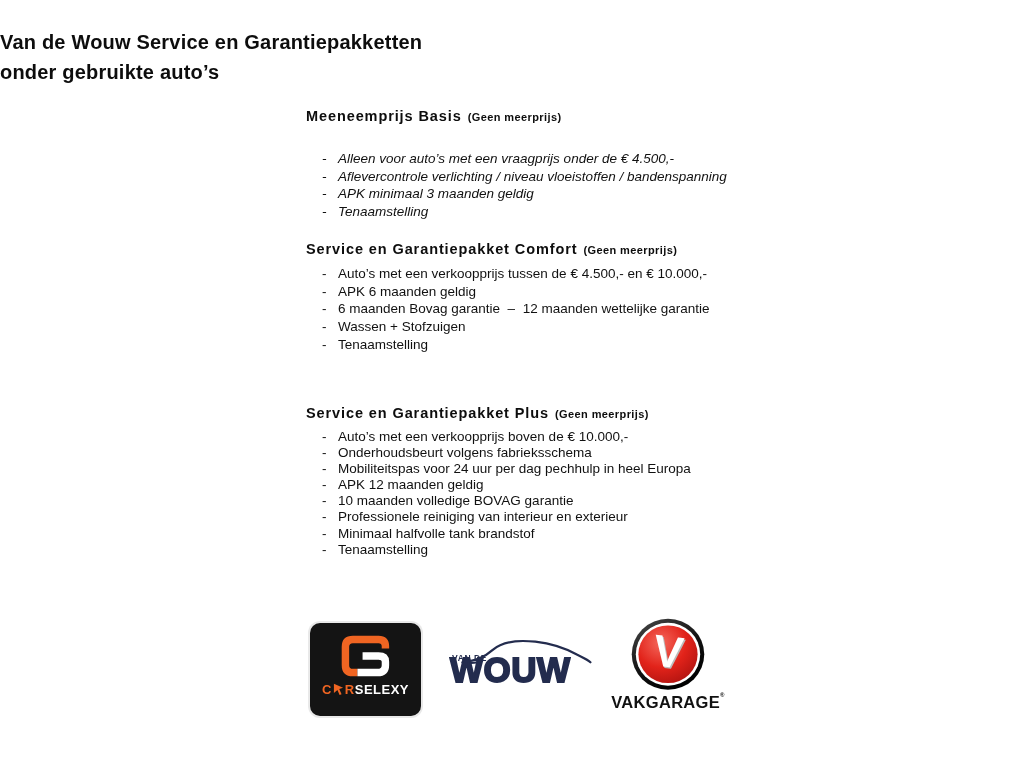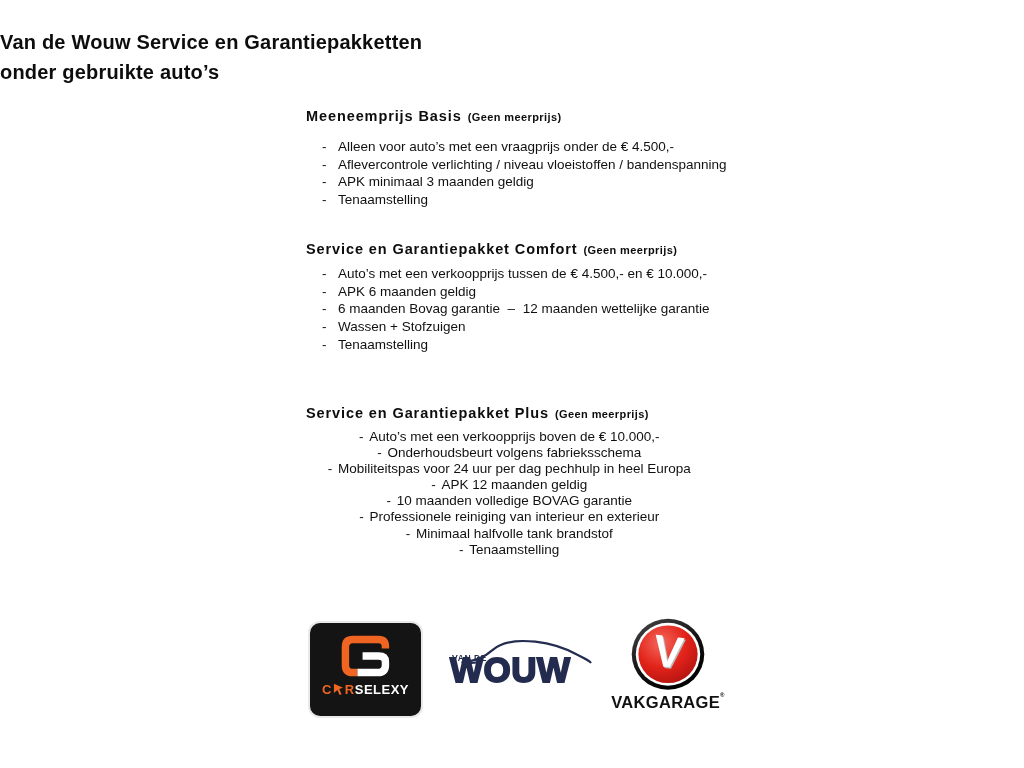--- a/index.html
+++ b/index.html
@@ -13,21 +13,21 @@
   .title-1 { top: 31px; }
   .title-2 { top: 61px; }
 
   
   .section-header { position: absolute; left: 306px; font-size: 14.5px; font-weight: bold;
                     letter-spacing: 0.9px; color: #0d0d0d; white-space: nowrap; }
   .section-header .note { font-size: 11px; letter-spacing: 0.4px; margin-left: 6px; font-weight: bold; }
   .item-list { position: absolute; left: 322px; list-style: none; }
   .item-list li { font-size: 13.5px; color: #111; white-space: pre; }
   .lh-a li { line-height: 17.7px; }
-  .lh-b li { line-height: 16.1px; text-align: center; }
+  .lh-b li { line-height: 16.1px; }
   .item-list li::before { content: "-"; display: inline-block; width: 16px; color: #111; }
 
   
   .logo-carselexy { position: absolute; left: 310px; top: 623px; width: 111px; height: 93px;
                     background: #141414; border-radius: 10px; box-shadow: 0 0 0 2px #e9e9e9;
                     display: flex; flex-direction: column; align-items: center; }
   .cs-monogram { margin-top: 9px; }
   .cs-wordmark { margin-top: 2px; font-size: 13px; font-weight: bold; letter-spacing: 0.5px;
                  display: flex; align-items: center; }
   .cs-orange { color: #f06522; }
@@ -52,21 +52,21 @@
 <body>
 
 <div class="page">
 
   <div class="title-line title-1">Van de Wouw Service en Garantiepakketten</div>
   <div class="title-line title-2">onder gebruikte auto’s</div>
 
   <div class="section-header" style="top:108px;">
     <span>Meeneemprijs Basis</span><span class="note">(Geen meerprijs)</span>
   </div>
-  <ul class="item-list lh-a" style="top:138px;">
+  <ul class="item-list lh-a" style="top:150px;font-style:italic;">
     <li>Alleen voor auto’s met een vraagprijs onder de € 4.500,-</li>
     <li>Aflevercontrole verlichting / niveau vloeistoffen / bandenspanning</li>
     <li>APK minimaal 3 maanden geldig</li>
     <li>Tenaamstelling</li>
   </ul>
 
   <div class="section-header" style="top:241px;">
     <span>Service en Garantiepakket Comfort</span><span class="note">(Geen meerprijs)</span>
   </div>
   <ul class="item-list lh-a" style="top:265px;">

